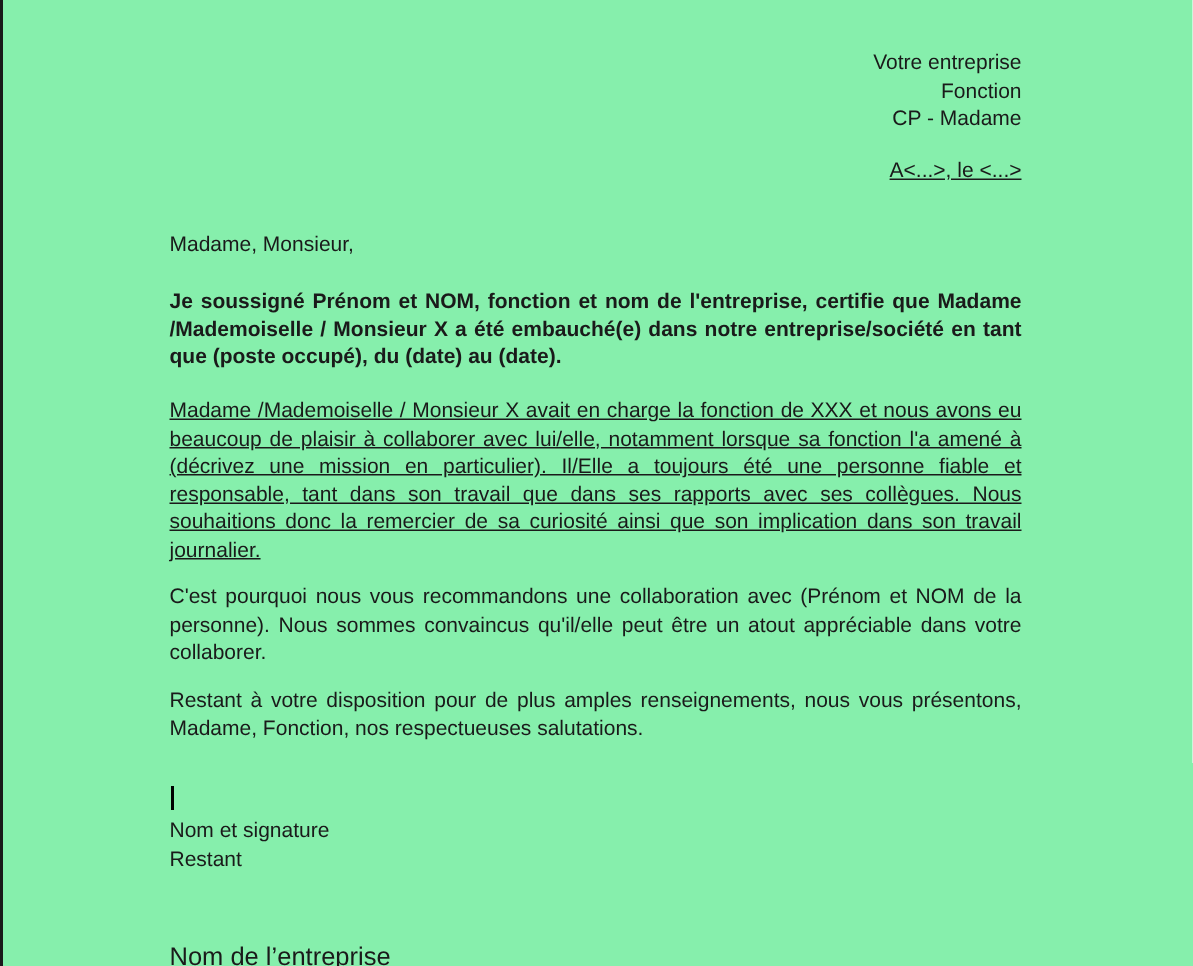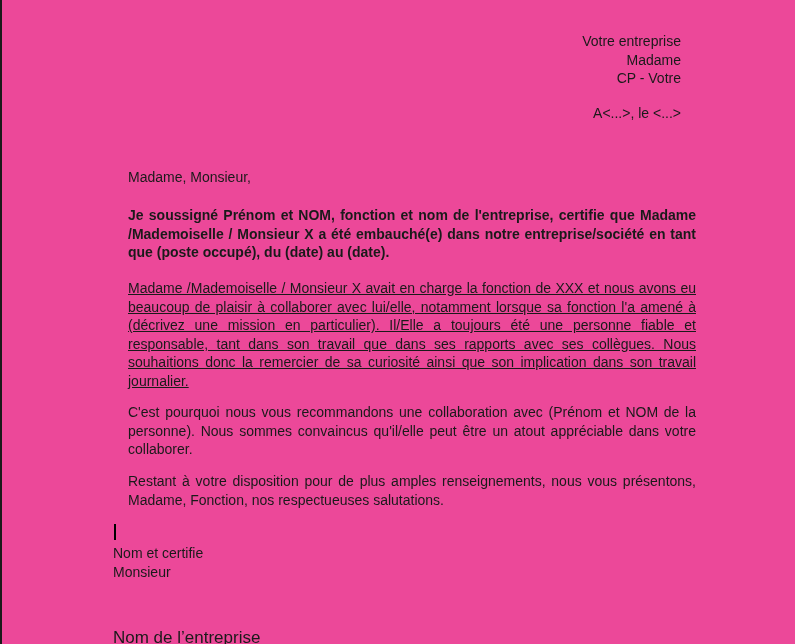--- a/index.html
+++ b/index.html
@@ -13,21 +13,21 @@
     position: relative;
     overflow: hidden;
     font-family: "Liberation Sans", sans-serif;
     color: #1a1a1a;
   }
   .page {
     position: absolute;
     left: 0; top: 0;
     width: 795px;
     height: 644px;
-    background: #ec4899;
+    background: #86efac;
   }
   .edge-line {
     position: absolute;
     left: 0;
     top: 0;
     width: 2px;
     height: 644px;
     background: #1a1a1a;
   }
   .sender-block {
@@ -40,30 +40,31 @@
     white-space: nowrap;
   }
   .date-line {
     position: absolute;
     top: 104px;
     right: 114px;
     text-align: right;
     font-size: 14px;
     line-height: 18.5px;
     white-space: nowrap;
+    text-decoration: underline;
   }
   .body-col {
     position: absolute;
     left: 113px;
     width: 568px;
     font-size: 14px;
     line-height: 18.5px;
   }
   p.body-par {
-    margin: 15px;
+    margin: 0;
     text-align: justify;
   }
   .salutation   { top: 153px; }
   .par-1        { top: 191px; font-weight: bold; }
   .par-2        { top: 264px; text-decoration: underline; }
   .par-3        { top: 388px; }
   .par-4        { top: 457px; }
   .sig-block    { top: 544px; }
   .sig-line {
     margin: 0;
@@ -84,37 +85,37 @@
 </style>
 </head>
 <body>
 
 <div class="page">
 
   <div class="edge-line"></div>
 
   <div class="sender-block">
     <div>Votre entreprise</div>
-    <div>Madame</div>
-    <div>CP - Votre</div>
+    <div>Fonction</div>
+    <div>CP - Madame</div>
   </div>
 
   <div class="date-line">A&lt;...&gt;, le &lt;...&gt;</div>
 
   <p class="body-col body-par salutation">Madame, Monsieur,</p>
 
   <p class="body-col body-par par-1">Je soussigné Prénom et NOM, fonction et nom de l'entreprise, certifie que Madame /Mademoiselle / Monsieur X a été embauché(e) dans notre entreprise/société en tant que (poste occupé), du (date) au (date).</p>
 
   <p class="body-col body-par par-2">Madame /Mademoiselle / Monsieur X avait en charge la fonction de XXX et nous avons eu beaucoup de plaisir à collaborer avec lui/elle, notamment lorsque sa fonction l'a amené à (décrivez une mission en particulier). Il/Elle a toujours été une personne fiable et responsable, tant dans son travail que dans ses rapports avec ses collègues. Nous souhaitions donc la remercier de sa curiosité ainsi que son implication dans son travail journalier.</p>
 
   <p class="body-col body-par par-3">C'est pourquoi nous vous recommandons une collaboration avec (Prénom et NOM de la personne). Nous sommes convaincus qu'il/elle peut être un atout appréciable dans votre collaborer.</p>
 
   <p class="body-col body-par par-4">Restant à votre disposition pour de plus amples renseignements, nous vous présentons, Madame, Fonction, nos respectueuses salutations.</p>
 
   <div class="text-cursor"></div>
 
   <div class="body-col sig-block">
-    <p class="sig-line">Nom et certifie</p>
-    <p class="sig-line">Monsieur</p>
+    <p class="sig-line">Nom et signature</p>
+    <p class="sig-line">Restant</p>
     <p class="sig-line sig-company">Nom de l’entreprise</p>
   </div>
 
 </div>
 
 </body></html>

